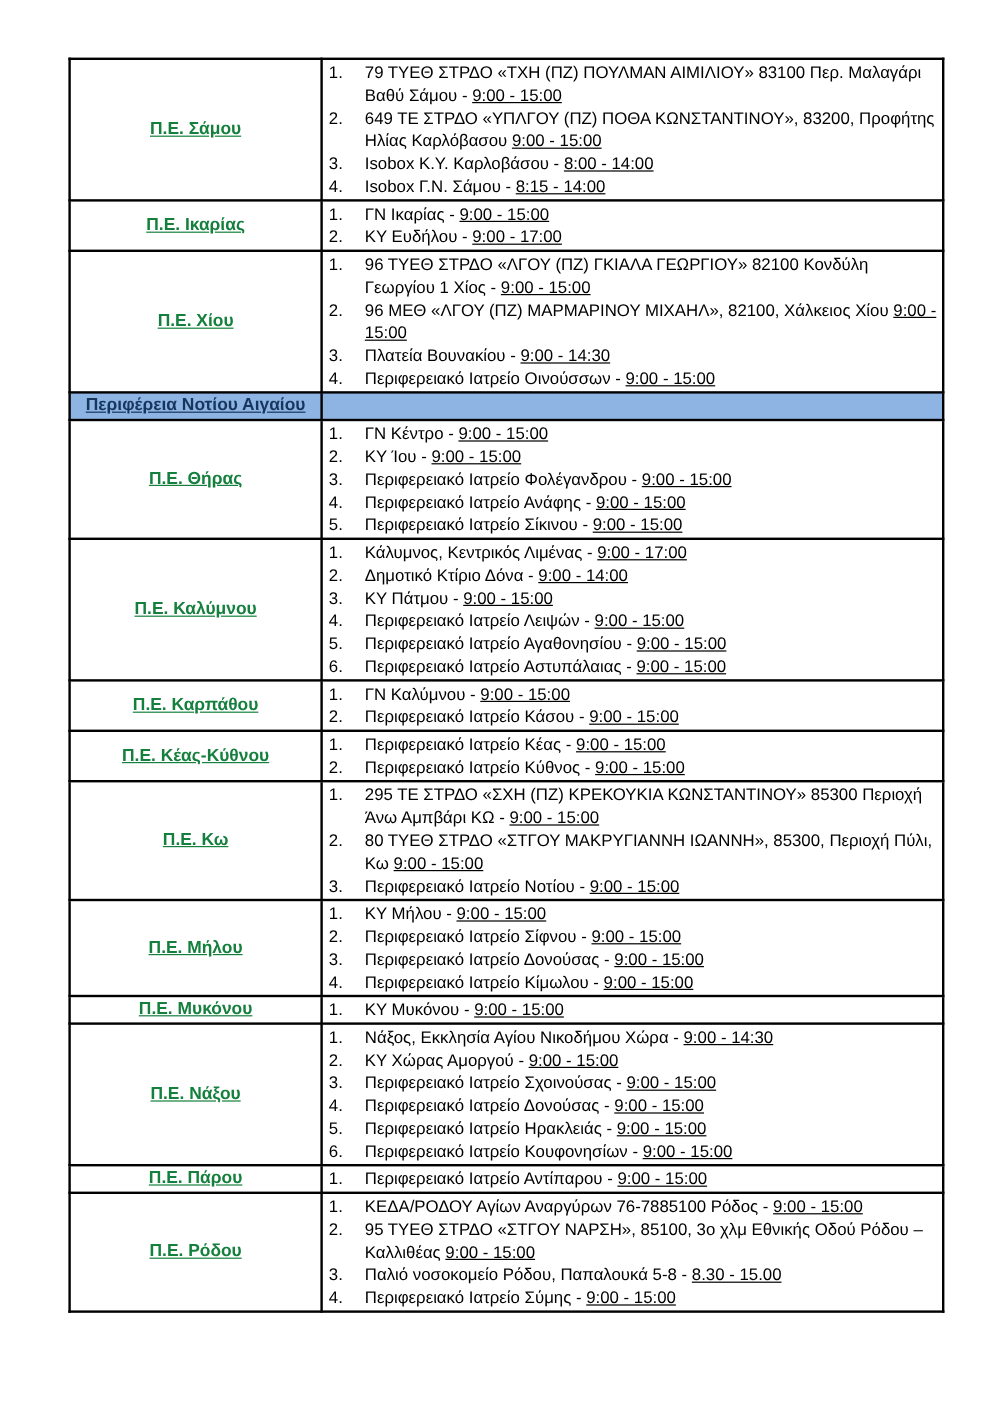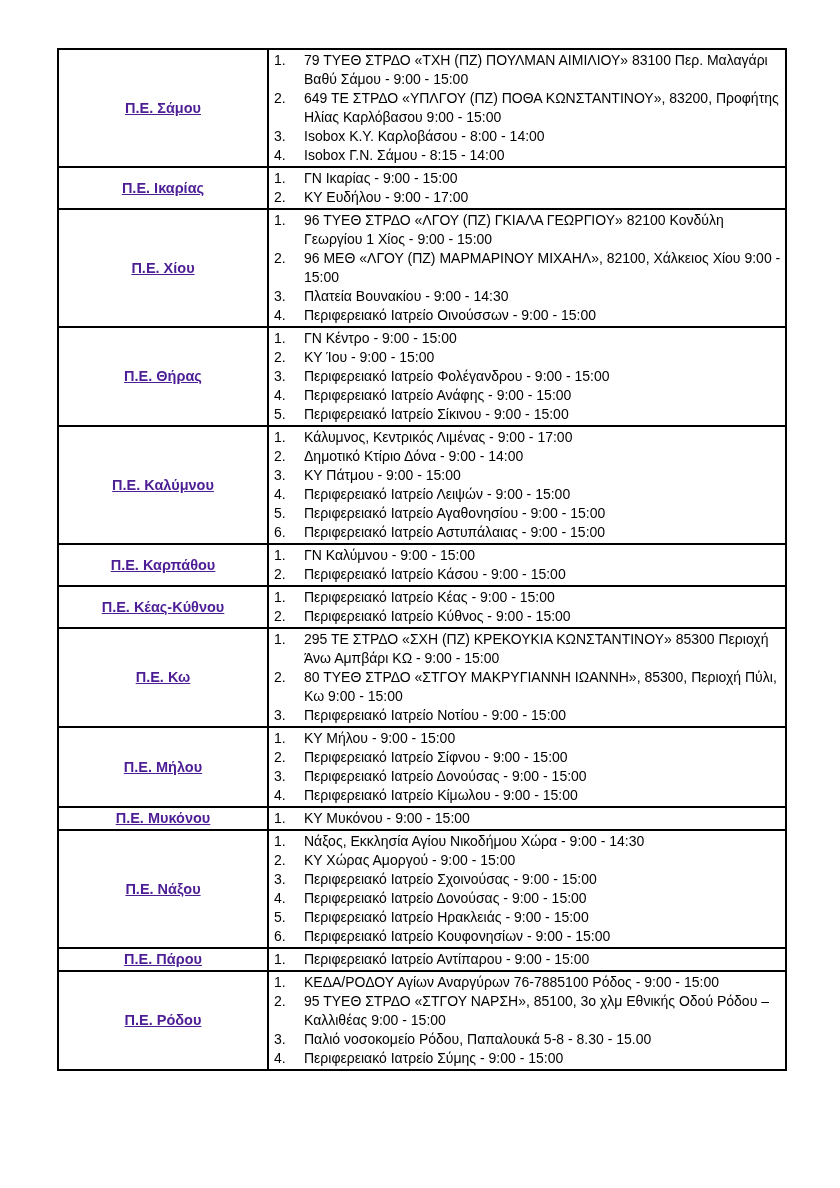--- a/index.html
+++ b/index.html
@@ -22,21 +22,21 @@
   }
   table.centers col.c-region { width: 210px; }
   table.centers col.c-items  { width: 518px; }
   table.centers td {
     border: 2px solid #000000;
     vertical-align: middle;
     padding: 1px 0;
   }
   td.region-cell { text-align: center; }
   .region-link {
-    color: #4c1d95;
+    color: #15803d;
     font-weight: bold;
     text-decoration: underline;
     font-size: 14.5px;
     line-height: 19px;
     cursor: pointer;
   }
   tr.section-row td { background: #8DB4E2; }
   .section-label {
     color: #17365D;
     font-weight: bold;
@@ -46,21 +46,21 @@
   }
   td.items-cell { padding: 2px 6px 2px 8px; vertical-align: middle; }
   .item {
     display: flex;
     font-size: 14px;
     line-height: 19px;
     color: #000000;
   }
   .item .num { flex: 0 0 30px; padding-left: 5px; }
   .item .txt { flex: 1; }
-  .time { }
+  .time { text-decoration: underline; }
 </style>
 </head>
 <body>
 
 <div class="page">
   <table class="centers">
     <colgroup>
       <col class="c-region">
       <col class="c-items">
     </colgroup>
@@ -113,20 +113,24 @@
             <div class="item">
               <span class="num">3.</span>
               <span class="txt"><span>Πλατεία Βουνακίου - </span><span class="time">9:00 - 14:30</span></span>
             </div>
             <div class="item">
               <span class="num">4.</span>
               <span class="txt"><span>Περιφερειακό Ιατρείο Οινούσσων - </span><span class="time">9:00 - 15:00</span></span>
             </div>
           </td>
         </tr>
+        <tr class="section-row">
+          <td class="region-cell"><span class="section-label">Περιφέρεια Νοτίου Αιγαίου</span></td>
+          <td class="items-cell"></td>
+        </tr>
         <tr>
           <td class="region-cell"><span class="region-link">Π.Ε. Θήρας</span></td>
           <td class="items-cell">
             <div class="item">
               <span class="num">1.</span>
               <span class="txt"><span>ΓΝ Κέντρο - </span><span class="time">9:00 - 15:00</span></span>
             </div>
             <div class="item">
               <span class="num">2.</span>
               <span class="txt"><span>ΚΥ Ίου - </span><span class="time">9:00 - 15:00</span></span>

